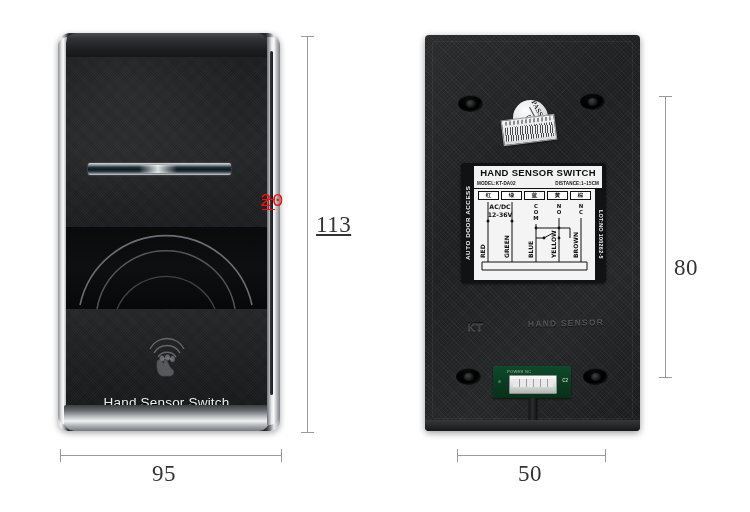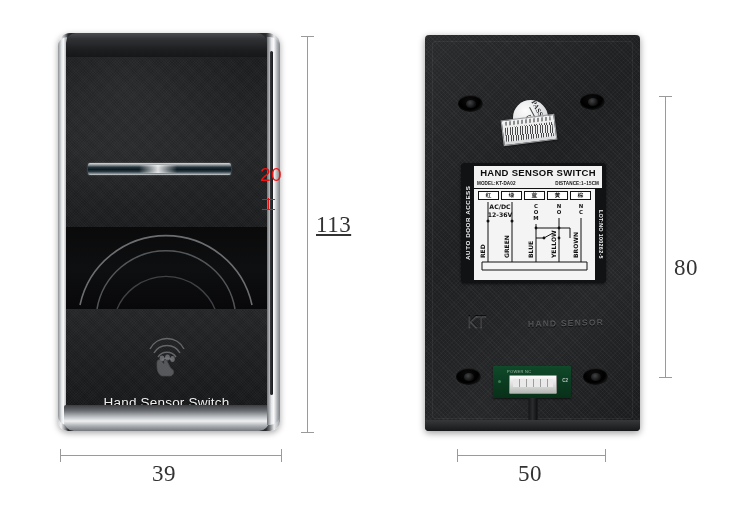--- a/index.html
+++ b/index.html
@@ -225,22 +225,22 @@
   }
   .cn-cell{
     flex:1;margin:0 1px;border:1px solid #111;background:#fff;
     font-size:5.5px;color:#111;display:flex;align-items:center;justify-content:center;
     font-family:"DejaVu Sans", sans-serif;font-weight:bold;
   }
   .wl-diagram svg{position:absolute;left:0;top:11px;}
 
   
   .emboss-logo{
-    position:absolute;left:42px;top:278px;width:26px;height:18px;
-    color:rgba(255,255,255,.14);font-size:16px;font-weight:normal;
+    position:absolute;left:42px;top:286px;width:26px;height:18px;
+    color:rgba(255,255,255,.14);font-size:11px;font-weight:bold;
     font-family:"DejaVu Sans", sans-serif;
     text-shadow:0 1px 0 rgba(255,255,255,.07), 0 -1px 0 rgba(0,0,0,.6);
   }
   .emboss-text{
     position:absolute;left:103px;top:283px;
     color:rgba(210,212,215,.3);font-size:8.5px;font-weight:bold;
     letter-spacing:1.2px;transform:rotate(-1.5deg);
     text-shadow:0 1px 0 rgba(0,0,0,.6);
   }
   .pcb{
@@ -318,31 +318,31 @@
       </div>
 
       <div class="front-bottom"></div>
       <div class="front-rail-r"></div>
     </div>
   </div>
 
   <div class="dim-line v red" style="left:268px;top:198px;height:12px;"></div>
   <div class="dim-tick h red" style="left:262px;top:199px;width:13px;"></div>
   <div class="dim-tick h red" style="left:262px;top:209px;width:13px;"></div>
-  <div class="dim-label red" style="left:260px;top:164px;">20</div>
+  <div class="dim-label red" style="left:260px;top:190px;font-family:Liberation Mono, monospace;">20</div>
 
   <div class="dim-line v" style="left:307px;top:36px;height:396px;"></div>
   <div class="dim-tick h" style="left:301px;top:36px;"></div>
   <div class="dim-tick h" style="left:301px;top:432px;"></div>
   <div class="dim-label" style="left:316px;top:212px;text-decoration:underline;">113</div>
 
   <div class="dim-line h" style="left:60px;top:455px;width:222px;"></div>
   <div class="dim-tick v" style="left:60px;top:449px;"></div>
   <div class="dim-tick v" style="left:281px;top:449px;"></div>
-  <div class="dim-label" style="left:152px;top:461px;">39</div>
+  <div class="dim-label" style="left:152px;top:461px;">95</div>
 
   <div id="back-view">
     <div class="back-body">
       <div class="back-inner-edge"></div>
 
       <div class="screw-hole" style="left:33px;top:60px;"></div>
       <div class="screw-hole" style="left:155px;top:58px;"></div>
       <div class="screw-hole" style="left:31px;top:333px;"></div>
       <div class="screw-hole" style="left:158px;top:333px;"></div>
 

